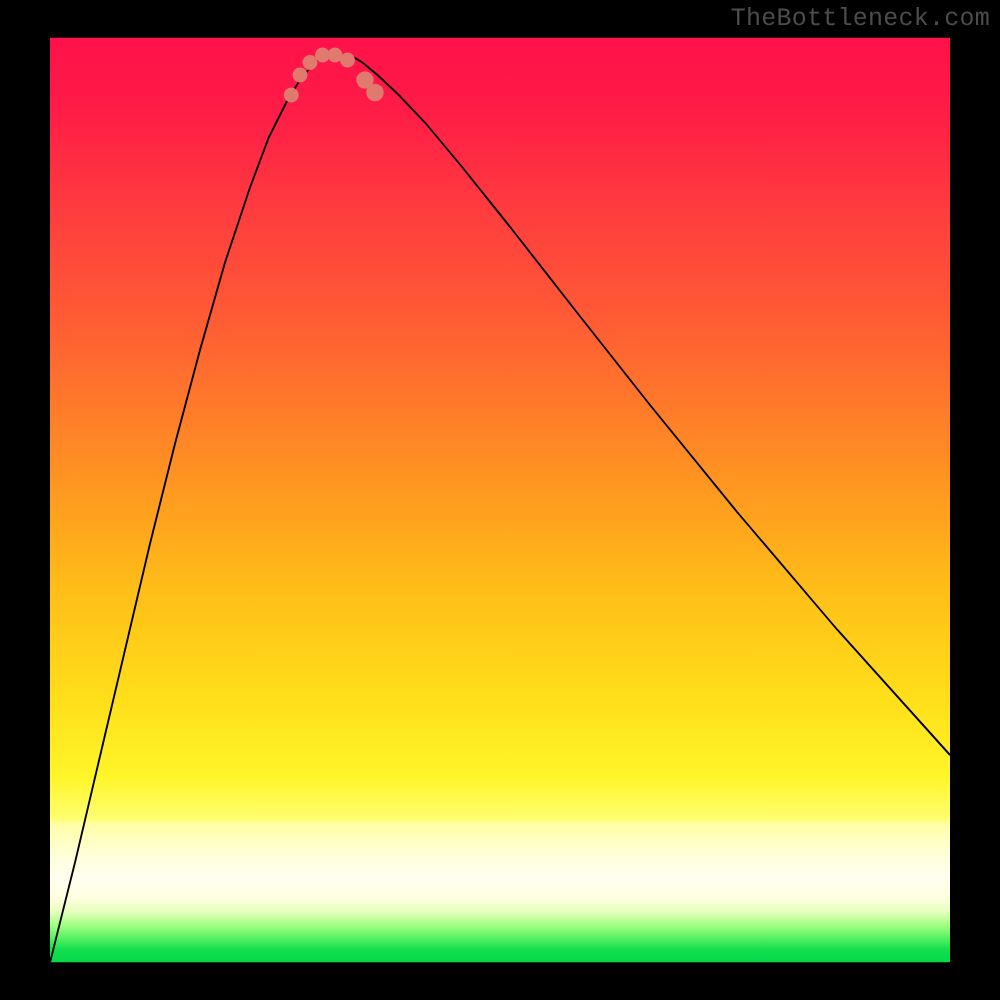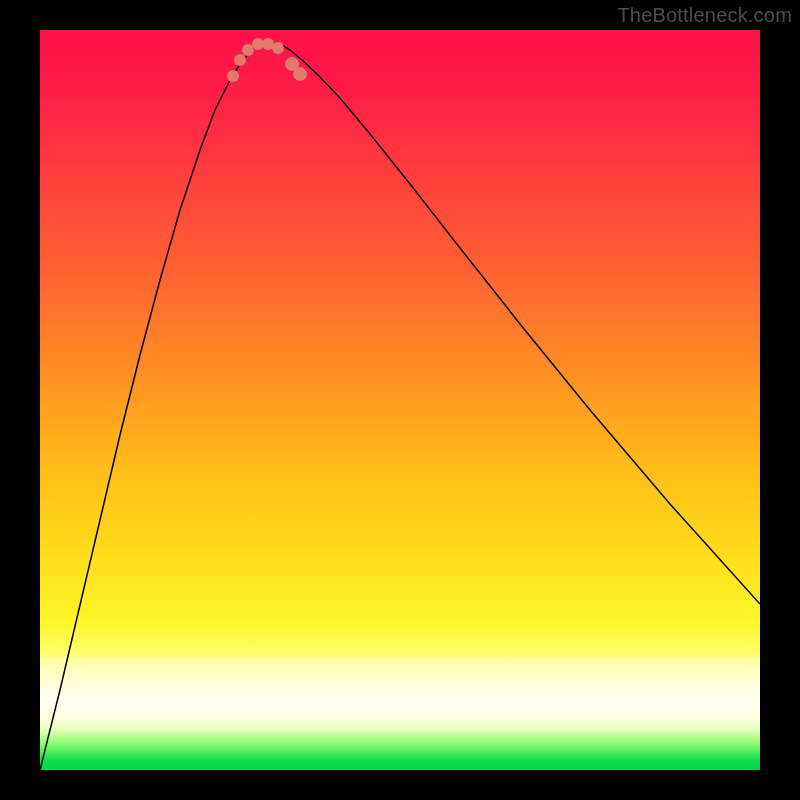--- a/index.html
+++ b/index.html
@@ -9,20 +9,21 @@
     height: 800px;
     background: #000000;
     overflow: hidden;
     font-family: Arial, Helvetica, sans-serif;
   }
   .stage {
     position: relative;
     width: 800px;
     height: 768px;
     background: #000000;
+    font-family: Liberation Mono, monospace;
   }
   .watermark {
     position: absolute;
     top: 4px;
     right: 8px;
     color: #4d4d4d;
     font-size: 20px;
     font-weight: 400;
     letter-spacing: 0.2px;
     z-index: 4;

